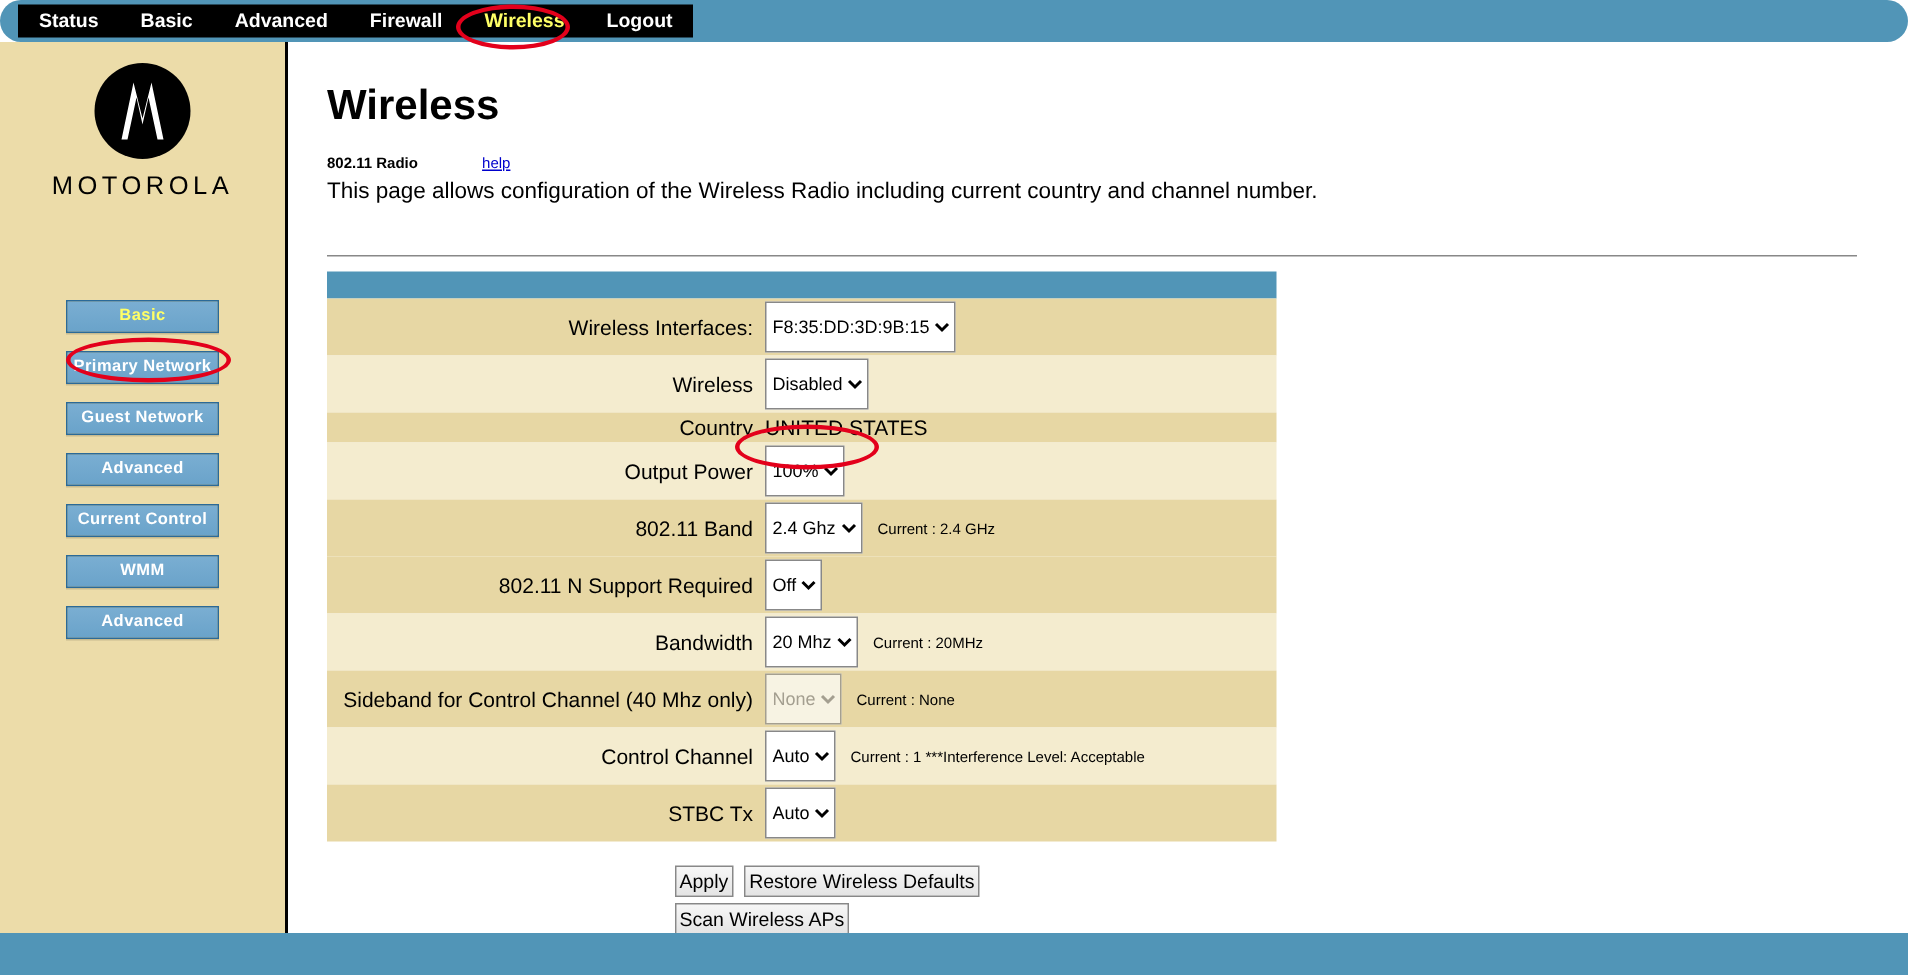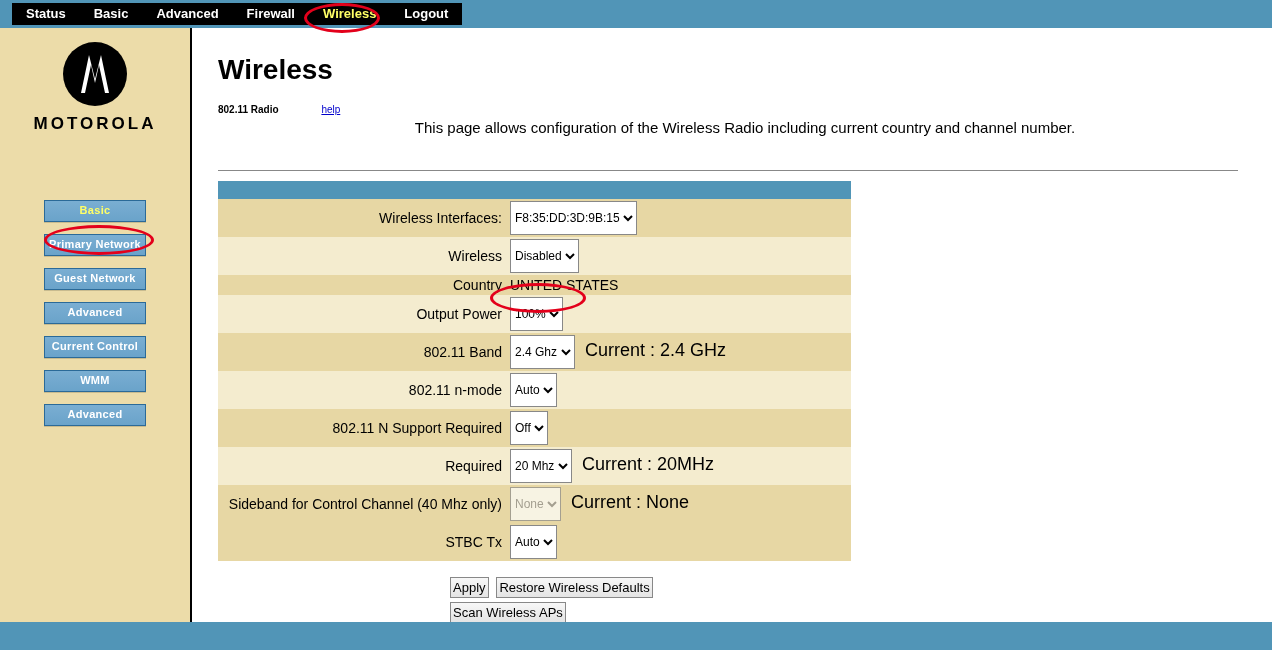--- a/index.html
+++ b/index.html
@@ -1,54 +1,54 @@
 <!DOCTYPE html>
 <html><head>
 <meta charset="utf-8">
 <style>
   html,body{margin:0;padding:0;font-family:Arial,Helvetica,sans-serif;font-size:14px;background:#fff;}
   .page{width:1272px;height:650px;position:relative;}
   
-  .topnav{background:#5195b7;height:28px;display:flex;align-items:center;padding-left:12px;}
+  .topnav{background:#5195b7;height:28px;display:flex;align-items:center;padding-left:12px;border-radius:14px;}
   .topnav .bar{display:flex;background:#000;height:22px;align-items:center;}
   .topnav a{color:#fff;font-weight:bold;font-size:13px;padding:0 14px;text-decoration:none;line-height:22px;display:inline-block;}
   .topnav a.active{color:#ffff66;}
   
   .body{display:flex;height:calc(650px - 28px - 28px);}
   .sidebar{width:190px;background:#ecdca9;border-right:2px solid #000;position:relative;padding-top:10px;}
   .logo-wrap{text-align:center;margin-top:4px;}
   .logo-circle{width:64px;height:64px;background:#000;border-radius:50%;margin:0 auto;display:flex;align-items:center;justify-content:center;}
   .logo-circle svg{width:36px;height:50px;fill:#fff;}
-  .brand{text-align:center;font-family:Arial,Helvetica,sans-serif;font-weight:bold;letter-spacing:3px;font-size:17px;margin-top:8px;color:#000;}
+  .brand{text-align:center;font-family:Arial,Helvetica,sans-serif;font-weight:normal;letter-spacing:3px;font-size:17px;margin-top:8px;color:#000;}
   .side-btns{margin-top:60px;text-align:center;}
   .side-btn{
     display:inline-block;width:100px;height:20px;line-height:19px;
     background:linear-gradient(#7aaed2,#6aa3ca);
     border:1px solid #2b6a98;color:#fff;font-size:11px;font-weight:bold;
     margin:6px 0;font-family:Verdana,Geneva,sans-serif;letter-spacing:.3px;
     box-shadow:0 1px 0 rgba(0,0,0,.15);
     cursor:pointer;
   }
   .side-btn.active{color:#ffff66;}
   .main{flex:1;padding:18px 0 0 26px;position:relative;}
   h1.title{font-size:28px;margin:8px 0 18px 0;font-weight:bold;font-family:Arial;}
   .subhead{font-size:10px;}
   .subhead .st{font-weight:bold;margin-right:40px;}
   .subhead a{color:#0000cc;}
-  .desc{font-size:15px;margin-top:4px;color:#000;text-align:center;}
+  .desc{font-size:15px;margin-top:4px;color:#000;}
   hr.sep{margin:34px 0 10px 0;border:none;border-top:1px solid #888;width:1020px;}
   
   .tbl{width:633px;border-collapse:collapse;margin-top:6px;}
   .tbl tr.hdr td{background:#5195b7;height:14px;}
   .tbl td{padding:2px 4px;font-size:14px;}
   .tbl td.lab{width:280px;text-align:right;white-space:nowrap;margin-top:19px;}
   .tbl tr.r1 td{background:#e7d7a4;}
   .tbl tr.r0 td{background:#f4eccf;}
   select{font:12px Arial;background:#fff;border:1px solid #888;height:34px;}
-  .after{font-size:18px;margin-left:10px;}
+  .after{font-size:10px;margin-left:10px;}
   .actions{margin-top:14px;text-align:left;padding-left:230px;width:633px;}
   .actions button{font:13px Arial;padding:2px 2px;margin:2px 2px;border:1px solid #888;background:linear-gradient(#f7f7f7,#e4e4e4);cursor:pointer;}
   
   .footer{position:absolute;left:0;bottom:0;height:28px;width:1272px;background:#5195b7;}
   
   .circle{position:absolute;border:3px solid #e3001b;border-radius:50%;pointer-events:none;}
 </style>
 </head>
 <body>
 
@@ -107,35 +107,35 @@
               <td><span>UNITED STATES</span></td>
             </tr>
             <tr class="r0">
               <td class="lab">Output Power</td>
               <td><select><option>100%</option></select></td>
             </tr>
             <tr class="r1">
               <td class="lab">802.11 Band</td>
               <td><select><option>2.4 Ghz</option></select><span class="after">Current :  2.4 GHz</span></td>
             </tr>
-            <tr class="r0">
-              <td class="lab">802.11 n-mode</td>
-              <td><select><option>Auto</option></select></td>
-            </tr>
             <tr class="r1">
               <td class="lab">802.11 N Support Required</td>
               <td><select><option>Off</option></select></td>
             </tr>
             <tr class="r0">
-              <td class="lab">Required</td>
+              <td class="lab">Bandwidth</td>
               <td><select><option>20 Mhz</option></select><span class="after">Current :  20MHz</span></td>
             </tr>
             <tr class="r1">
               <td class="lab">Sideband for Control Channel (40 Mhz only)</td>
               <td><select disabled="" style="color: rgb(136, 136, 136);"><option>None</option></select><span class="after">Current : None</span></td>
+            </tr>
+            <tr class="r0">
+              <td class="lab">Control Channel</td>
+              <td><select><option>Auto</option></select><span class="after">Current :   1 ***Interference Level: Acceptable</span></td>
             </tr>
             <tr class="r1">
               <td class="lab">STBC Tx</td>
               <td><select><option>Auto</option></select></td>
             </tr>
           </tbody>
       </table>
 
       <div class="actions">
         <button>Apply</button>

